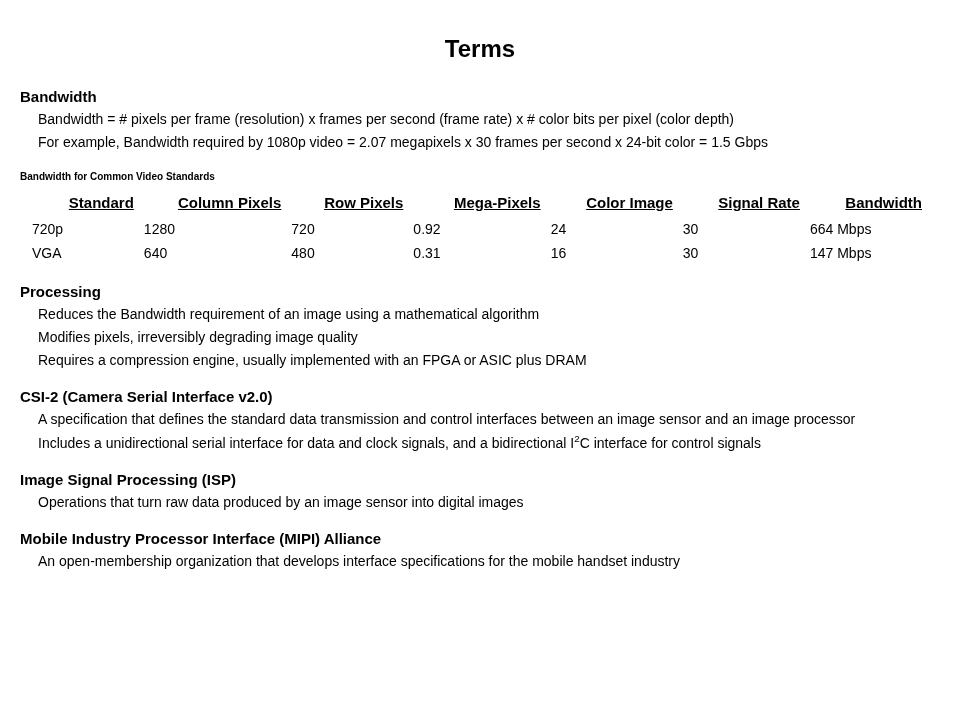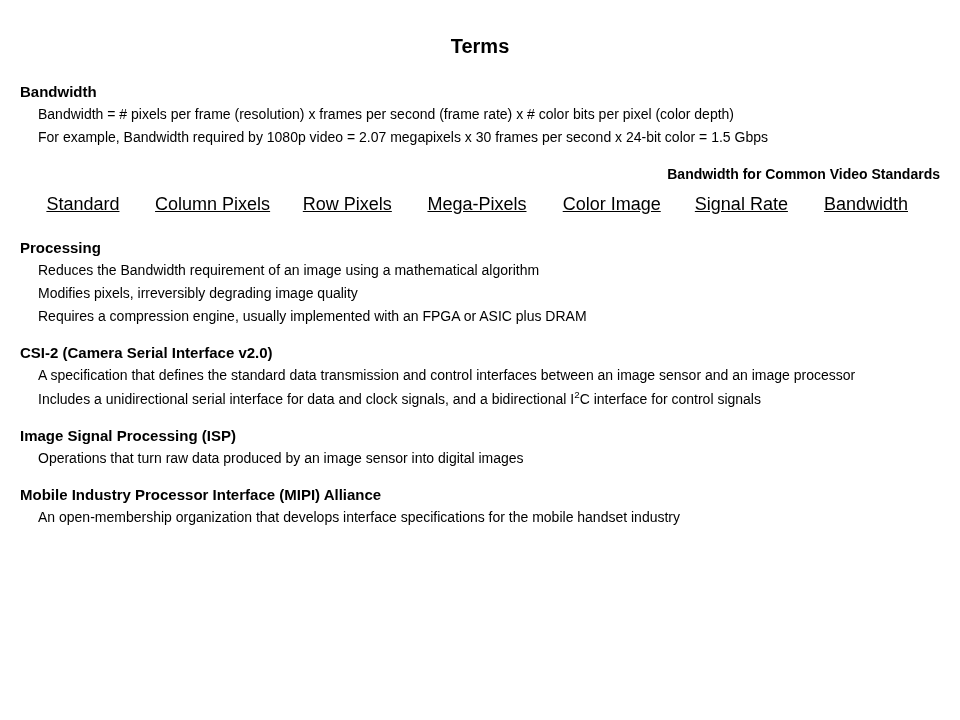--- a/index.html
+++ b/index.html
@@ -6,53 +6,52 @@
       font-family: Arial, Helvetica, sans-serif;
       font-size: 14px;
       color: #000;
       margin: 0;
       padding: 20px 20px 20px 20px;
       width: 920px;
       background: #fff;
     }
     h1 {
       text-align: center;
-      font-size: 20px;
+      font-size: 24px;
       font-weight: bold;
       margin: 15px 0 25px 0;
     }
     .term-title {
       font-weight: bold;
       font-size: 15px;
       margin-top: 18px;
       margin-bottom: 4px;
     }
     .term-line {
       margin: 3px 18px;
       line-height: 1.45;
     }
     .subhead {
       font-weight: bold;
-      font-size: 14px;
+      font-size: 10px;
       margin-top: 18px;
       margin-bottom: 6px;
-      text-align: right;
     }
     table {
       border-collapse: collapse;
       margin-left: 12px;
       margin-top: 4px;
       width: 900px;
       table-layout: fixed;
     }
     th {
-      text-align: center;
-      font-weight: normal;
+      text-align: right;
+      font-weight: bold;
       text-decoration: underline;
-      font-size: 18px;
+      font-size: 15px;
       padding: 6px 10px 6px 0;
     }
     td {
       text-align: left;
       font-size: 14px;
       padding: 4px 10px 4px 0;
     }
     sup {
       font-size: 0.7em;
       vertical-align: super;
@@ -85,20 +84,38 @@
       <th>Standard</th>
       <th>Column Pixels</th>
       <th>Row Pixels</th>
       <th>Mega-Pixels</th>
       <th>Color Image</th>
       <th>Signal Rate</th>
       <th>Bandwidth</th>
     </tr>
   </thead>
   <tbody>
+    <tr>
+      <td>720p</td>
+      <td>1280</td>
+      <td>720</td>
+      <td>0.92</td>
+      <td>24</td>
+      <td>30</td>
+      <td>664 Mbps</td>
+    </tr>
+    <tr>
+      <td>VGA</td>
+      <td>640</td>
+      <td>480</td>
+      <td>0.31</td>
+      <td>16</td>
+      <td>30</td>
+      <td>147 Mbps</td>
+    </tr>
   </tbody>
 </table>
 
 <div class="term-title">Processing</div>
 <div class="term-line">Reduces the Bandwidth requirement of an image using a mathematical algorithm</div>
 <div class="term-line">Modifies pixels, irreversibly degrading image quality</div>
 <div class="term-line">Requires a compression engine, usually implemented with an FPGA or ASIC plus DRAM</div>
 
 <div class="term-title">CSI-2 (Camera Serial Interface v2.0)</div>
 <div class="term-line">A specification that defines the standard data transmission and control interfaces between an image sensor and an image processor</div>

